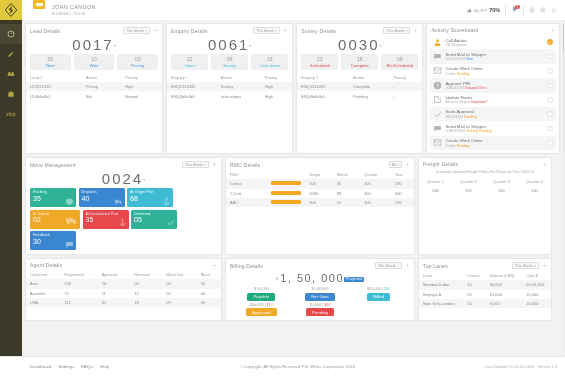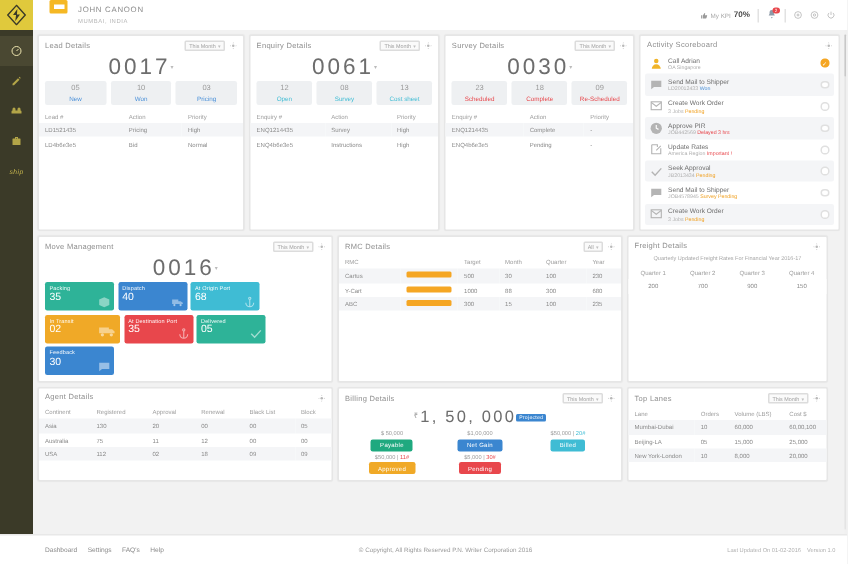--- a/index.html
+++ b/index.html
@@ -482,21 +482,21 @@
             <span class="card-title">Move Management</span>
             <span class="chip">
               <span>This Month</span>
                 <span class="x">▾</span>
             </span>
             <svg class="gear" viewBox="0 0 24 24" fill="currentColor">
                 <circle cx="12" cy="12" r="4"></circle>
                 <path d="M12 1l2 3h-4zM12 23l-2-3h4zM1 12l3-2v4zM23 12l-3 2v-4z"></path>
               </svg>
           </div>
-          <div class="bignum"><span>0016</span><span class="caret">▾</span></div>
+          <div class="bignum"><span>0024</span><span class="caret">▾</span></div>
           <div class="mm-tiles">
             <div class="tile" style="background:#2eb398">
               <div class="tile-l">Packing</div>
               <div class="tile-n">35</div>
               <svg class="tile-ico" viewBox="0 0 24 24" fill="#fff">
                   <path d="M3 7l9-4 9 4v10l-9 4-9-4z" opacity=".8"></path>
                 </svg>
             </div>
             <div class="tile" style="background:#3b86d0">
               <div class="tile-l">Dispatch</div>

